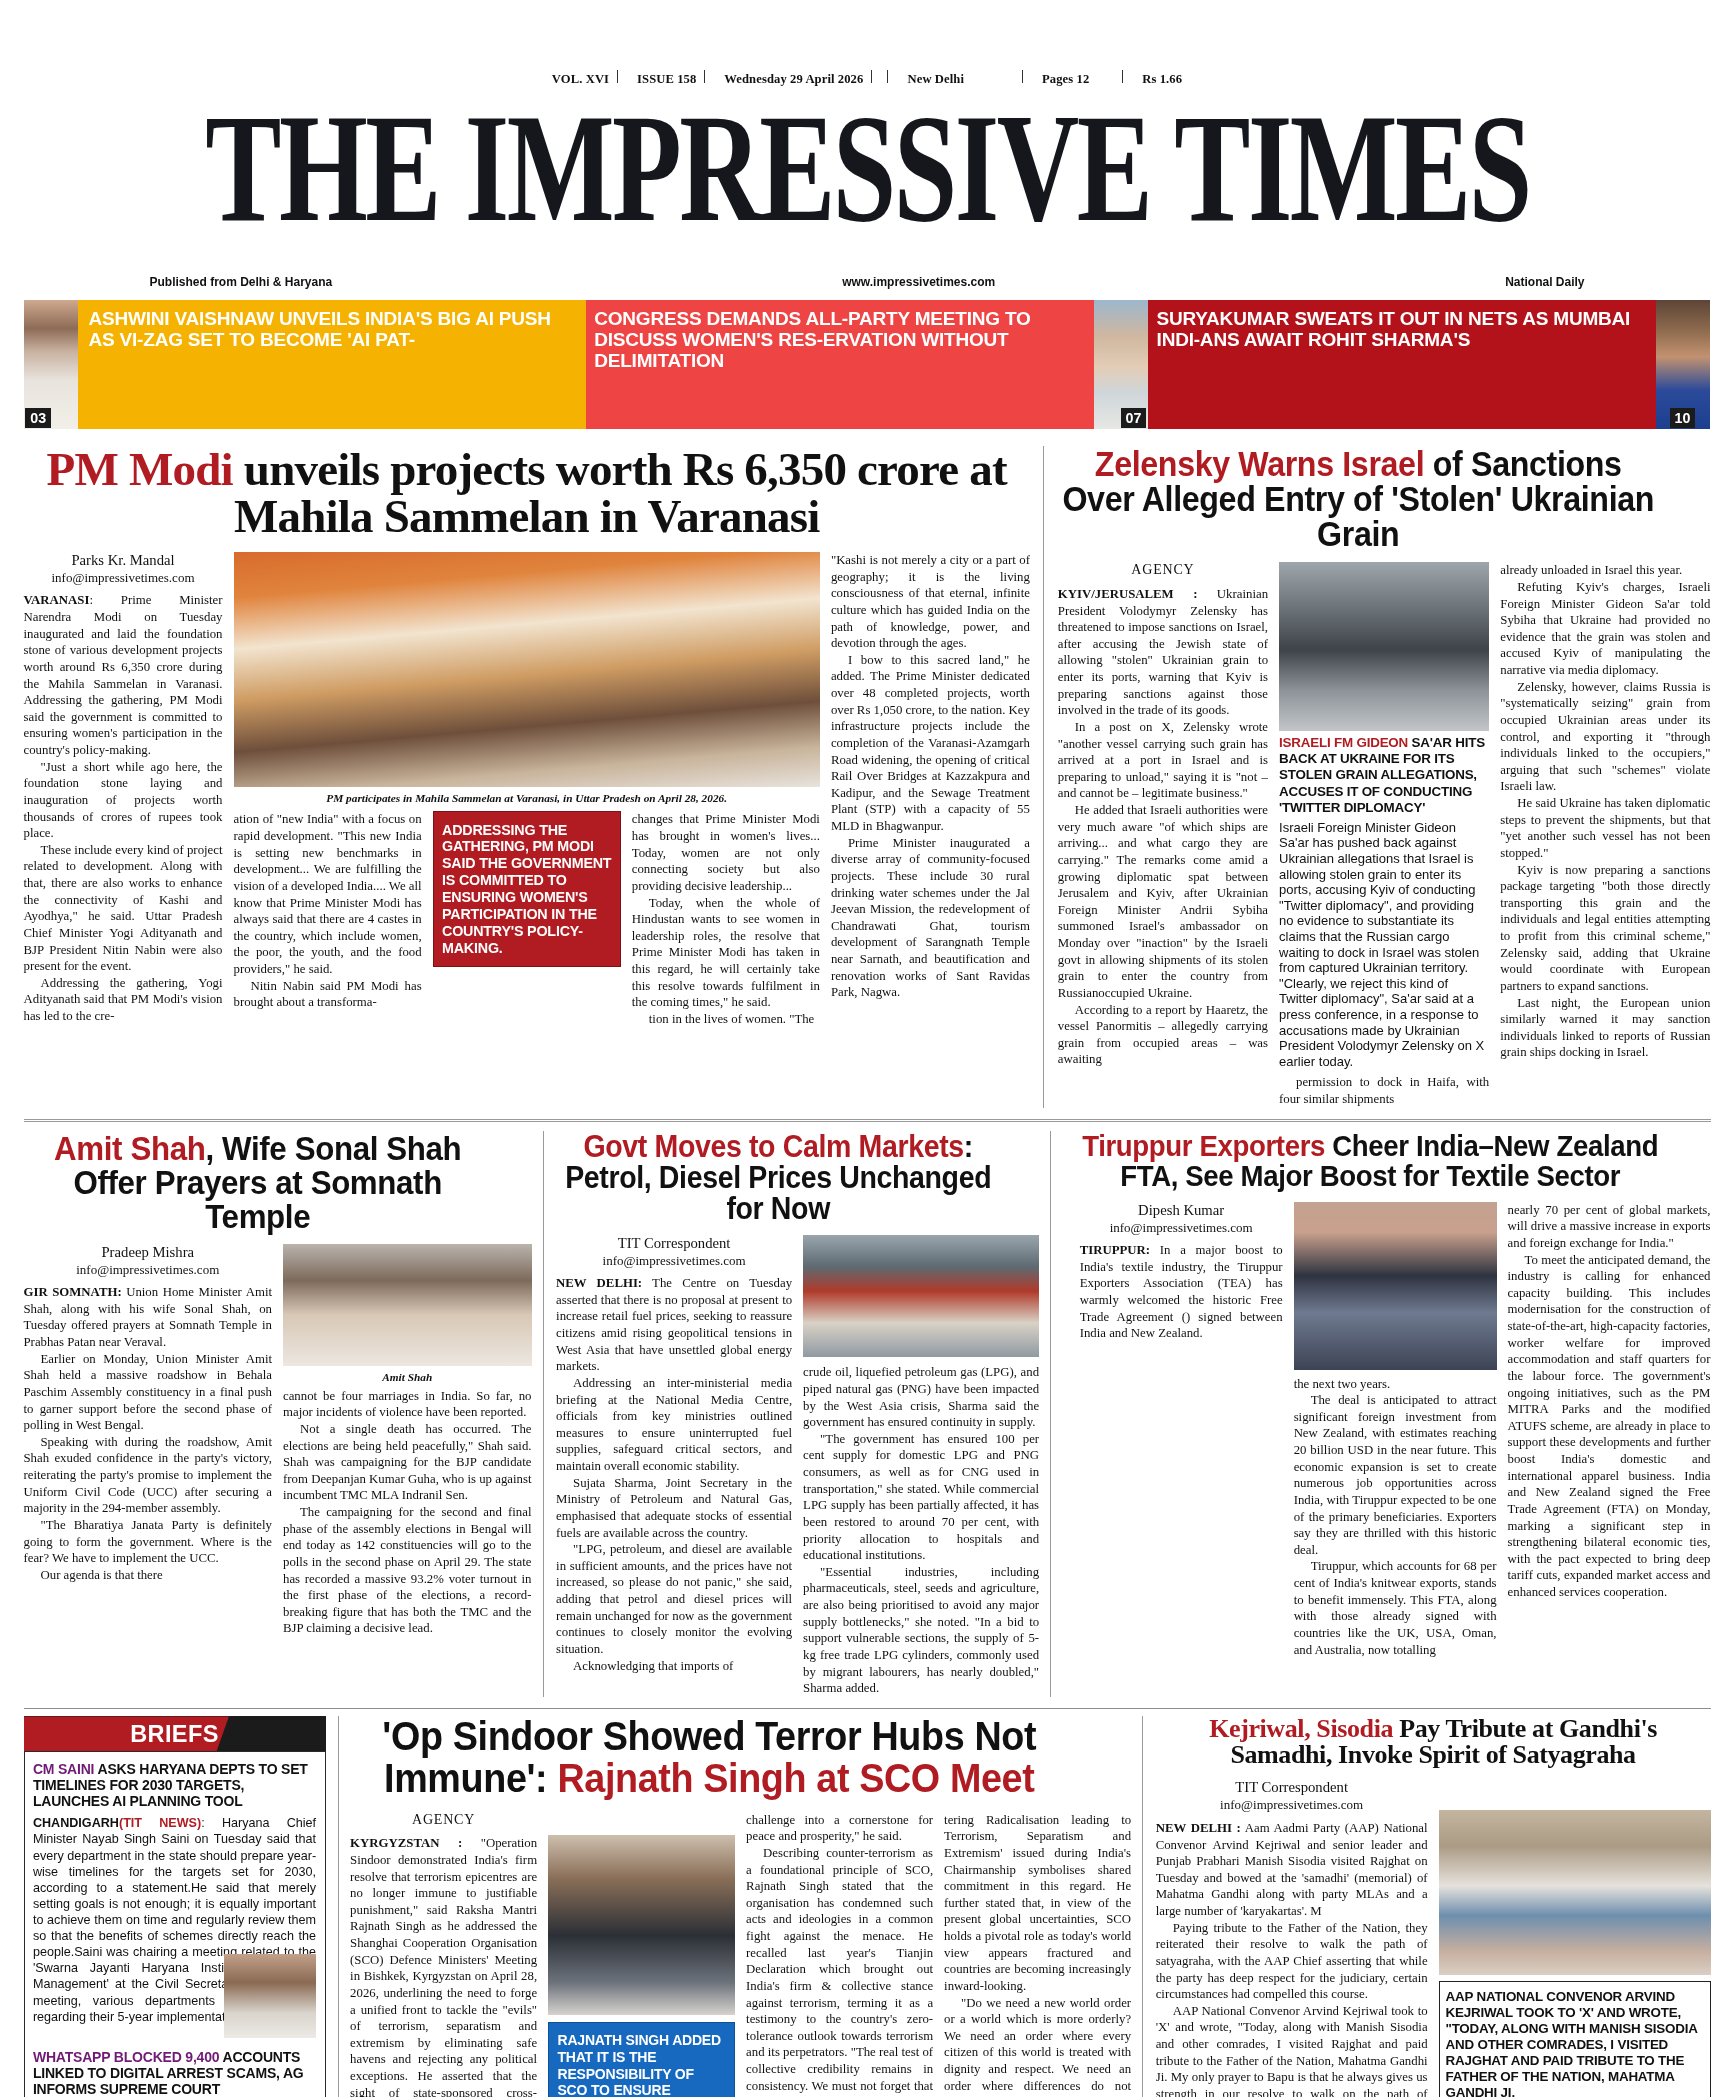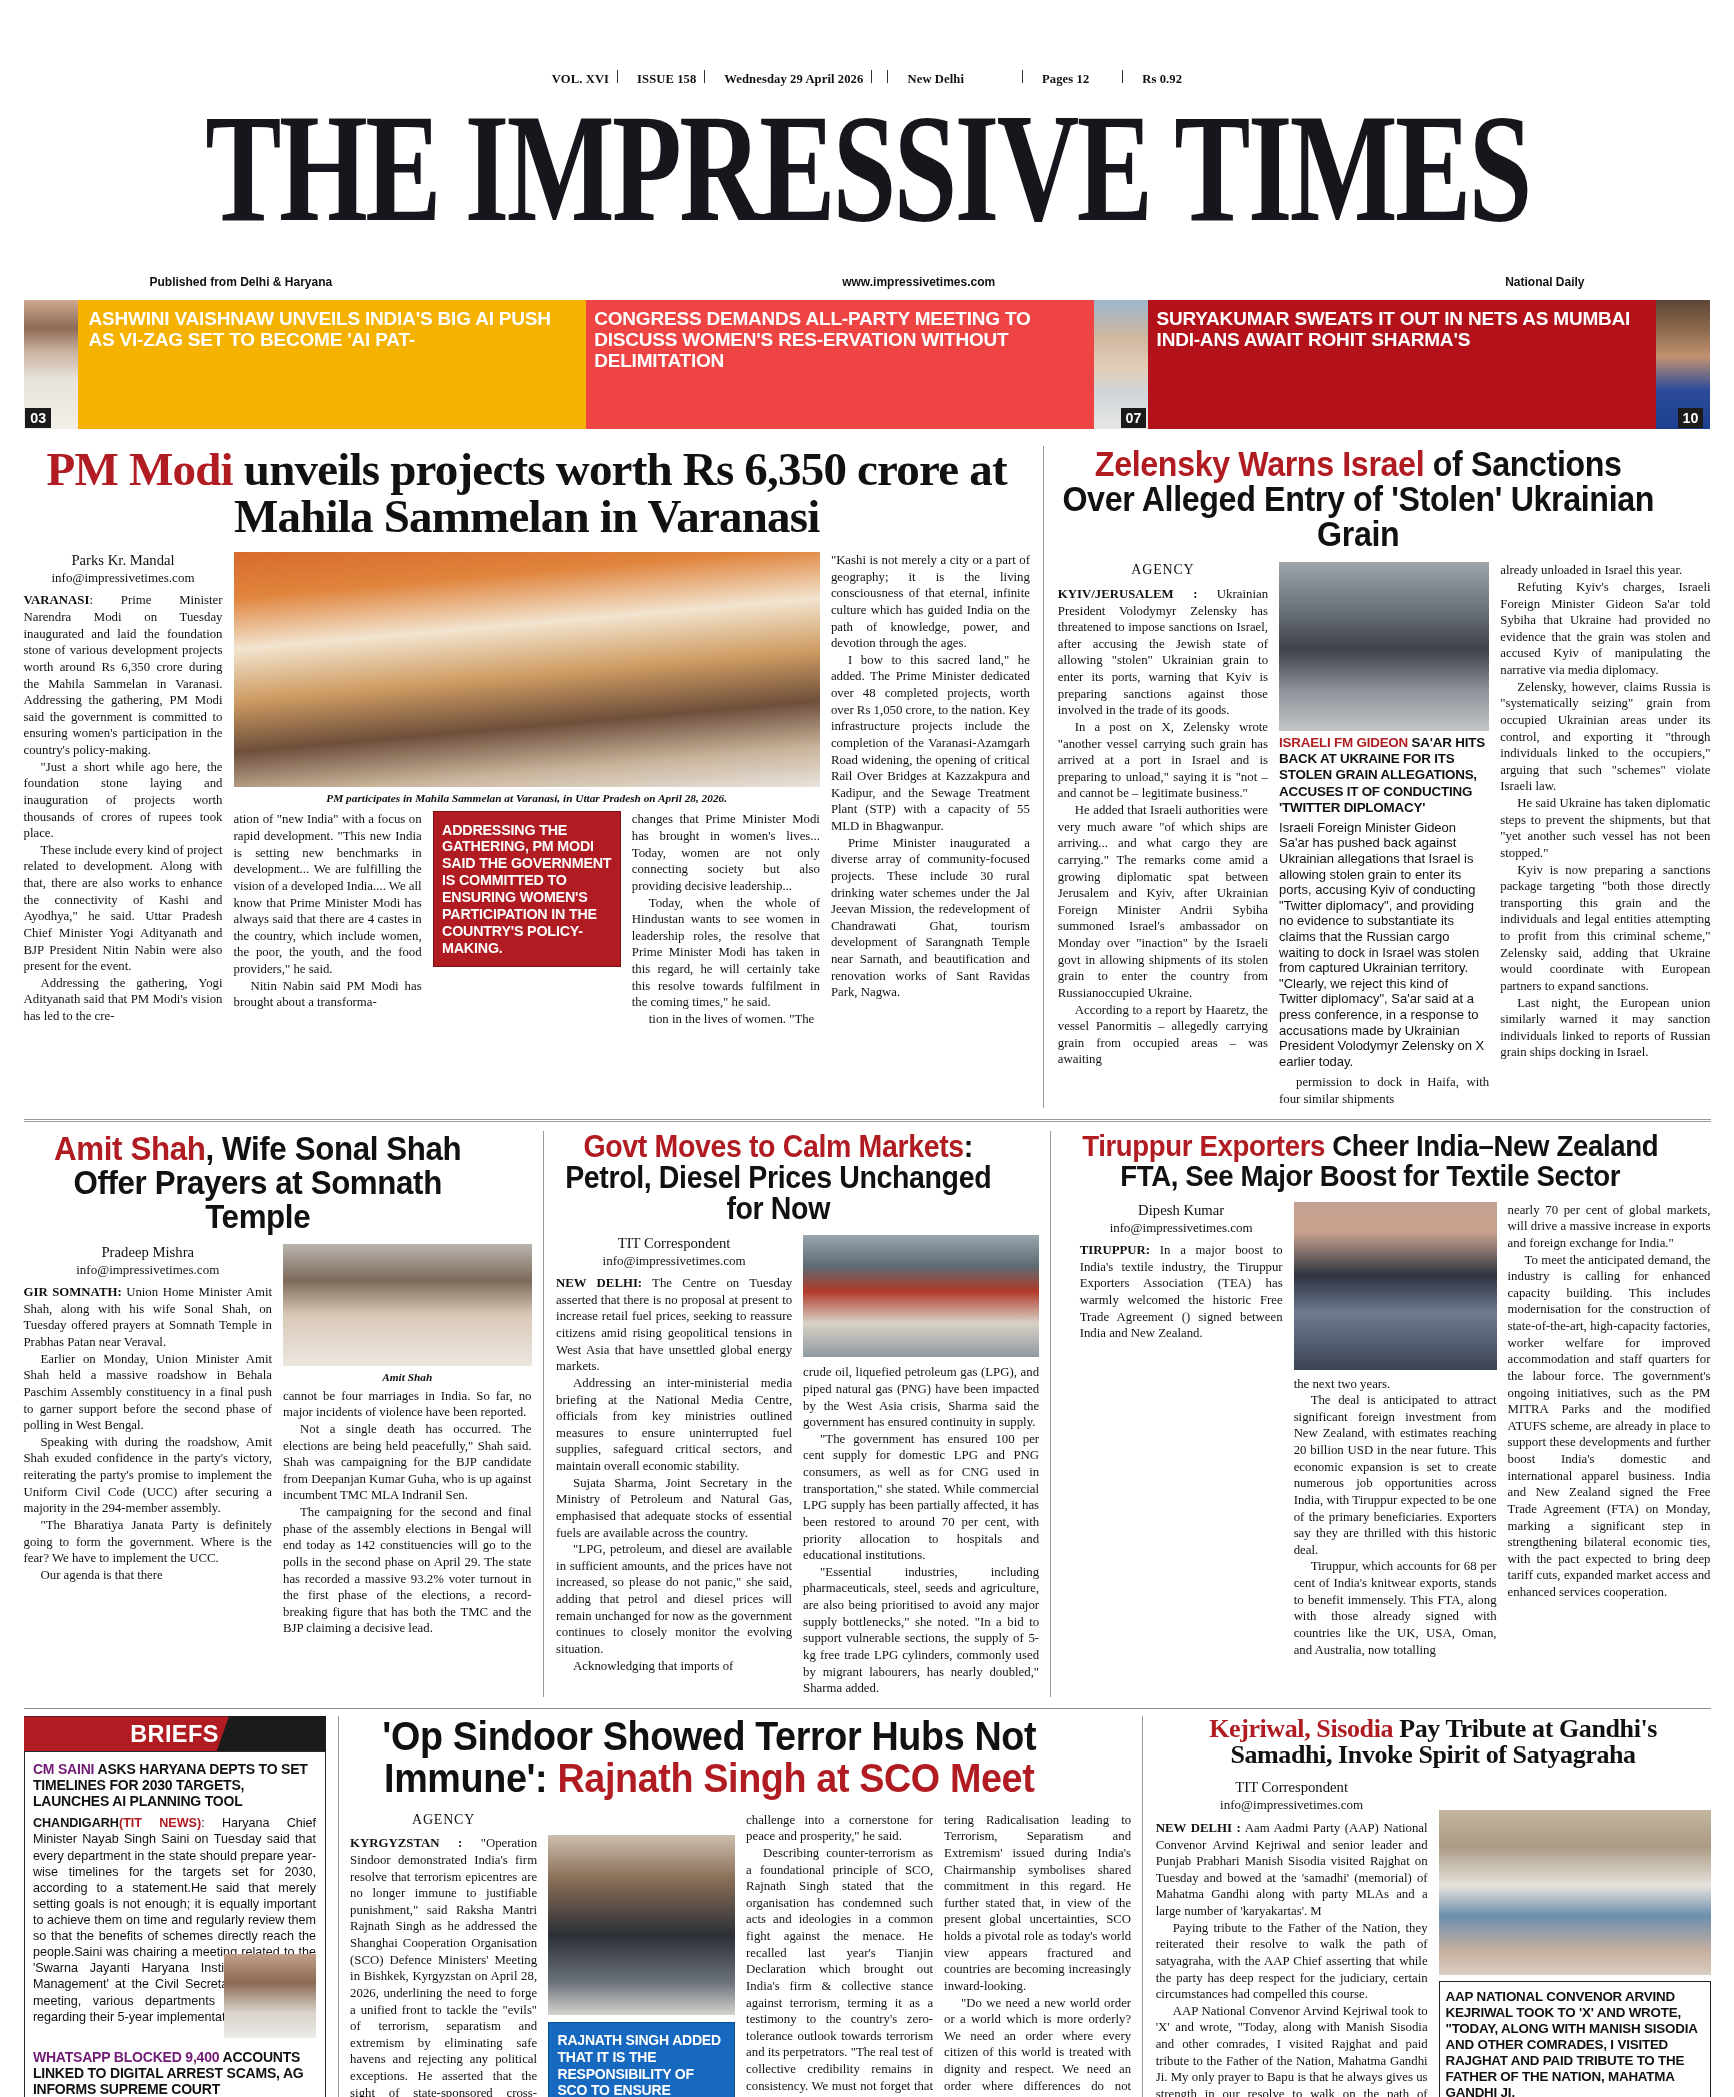--- a/index.html
+++ b/index.html
@@ -160,21 +160,21 @@
     <span class="sep"></span>
     <span>Wednesday 29 April 2026</span>
     <span class="sep"></span>
     <span class="sep"></span>
     <span>New Delhi</span>
     <span style="width:50px"></span>
     <span class="sep"></span>
     <span>Pages 12</span>
     <span style="width:25px"></span>
     <span class="sep"></span>
-    <span>Rs 0.92</span>
+    <span>Rs 1.66</span>
   </div>
 
   <div class="masthead">THE IMPRESSIVE TIMES</div>
   <div class="masthead-strip">
     <div>Published from Delhi &amp; Haryana</div>
     <div>www.impressivetimes.com</div>
     <div>National Daily</div>
   </div>
 
   <div class="teasers">
@@ -190,21 +190,21 @@
         <div class="t-text">CONGRESS DEMANDS ALL-PARTY MEETING TO DISCUSS WOMEN'S RES-ERVATION WITHOUT DELIMITATION</div>
       </div>
       <div class="photo ph-congress"></div>
       <div class="pagenum" style="left:auto;right:1.7px">07</div>
     </div>
     <div class="teaser t3">
       <div class="body" style="padding-left:8.4px">
         <div class="t-text">SURYAKUMAR SWEATS IT OUT IN NETS AS MUMBAI INDI-ANS AWAIT ROHIT SHARMA'S</div>
       </div>
       <div class="photo ph-surya"></div>
-      <div class="pagenum" style="left:auto;right:7px">10</div>
+      <div class="pagenum" style="left:auto;right:15px">10</div>
     </div>
   </div>
 
   <div style="display:flex; gap:14.3px; margin-top:17px;">
 
     <div style="flex:0 0 1020px; border-right:0.8px solid #9a9a9a; padding-right:12.6px;">
       <div class="headline-serif" style="font-size:47px; text-align:center; letter-spacing:-0.8px;">
         <span class="hl-red">PM Modi</span><span> unveils projects worth Rs 6,350 crore at Mahila Sammelan in Varanasi</span>
       </div>
 

